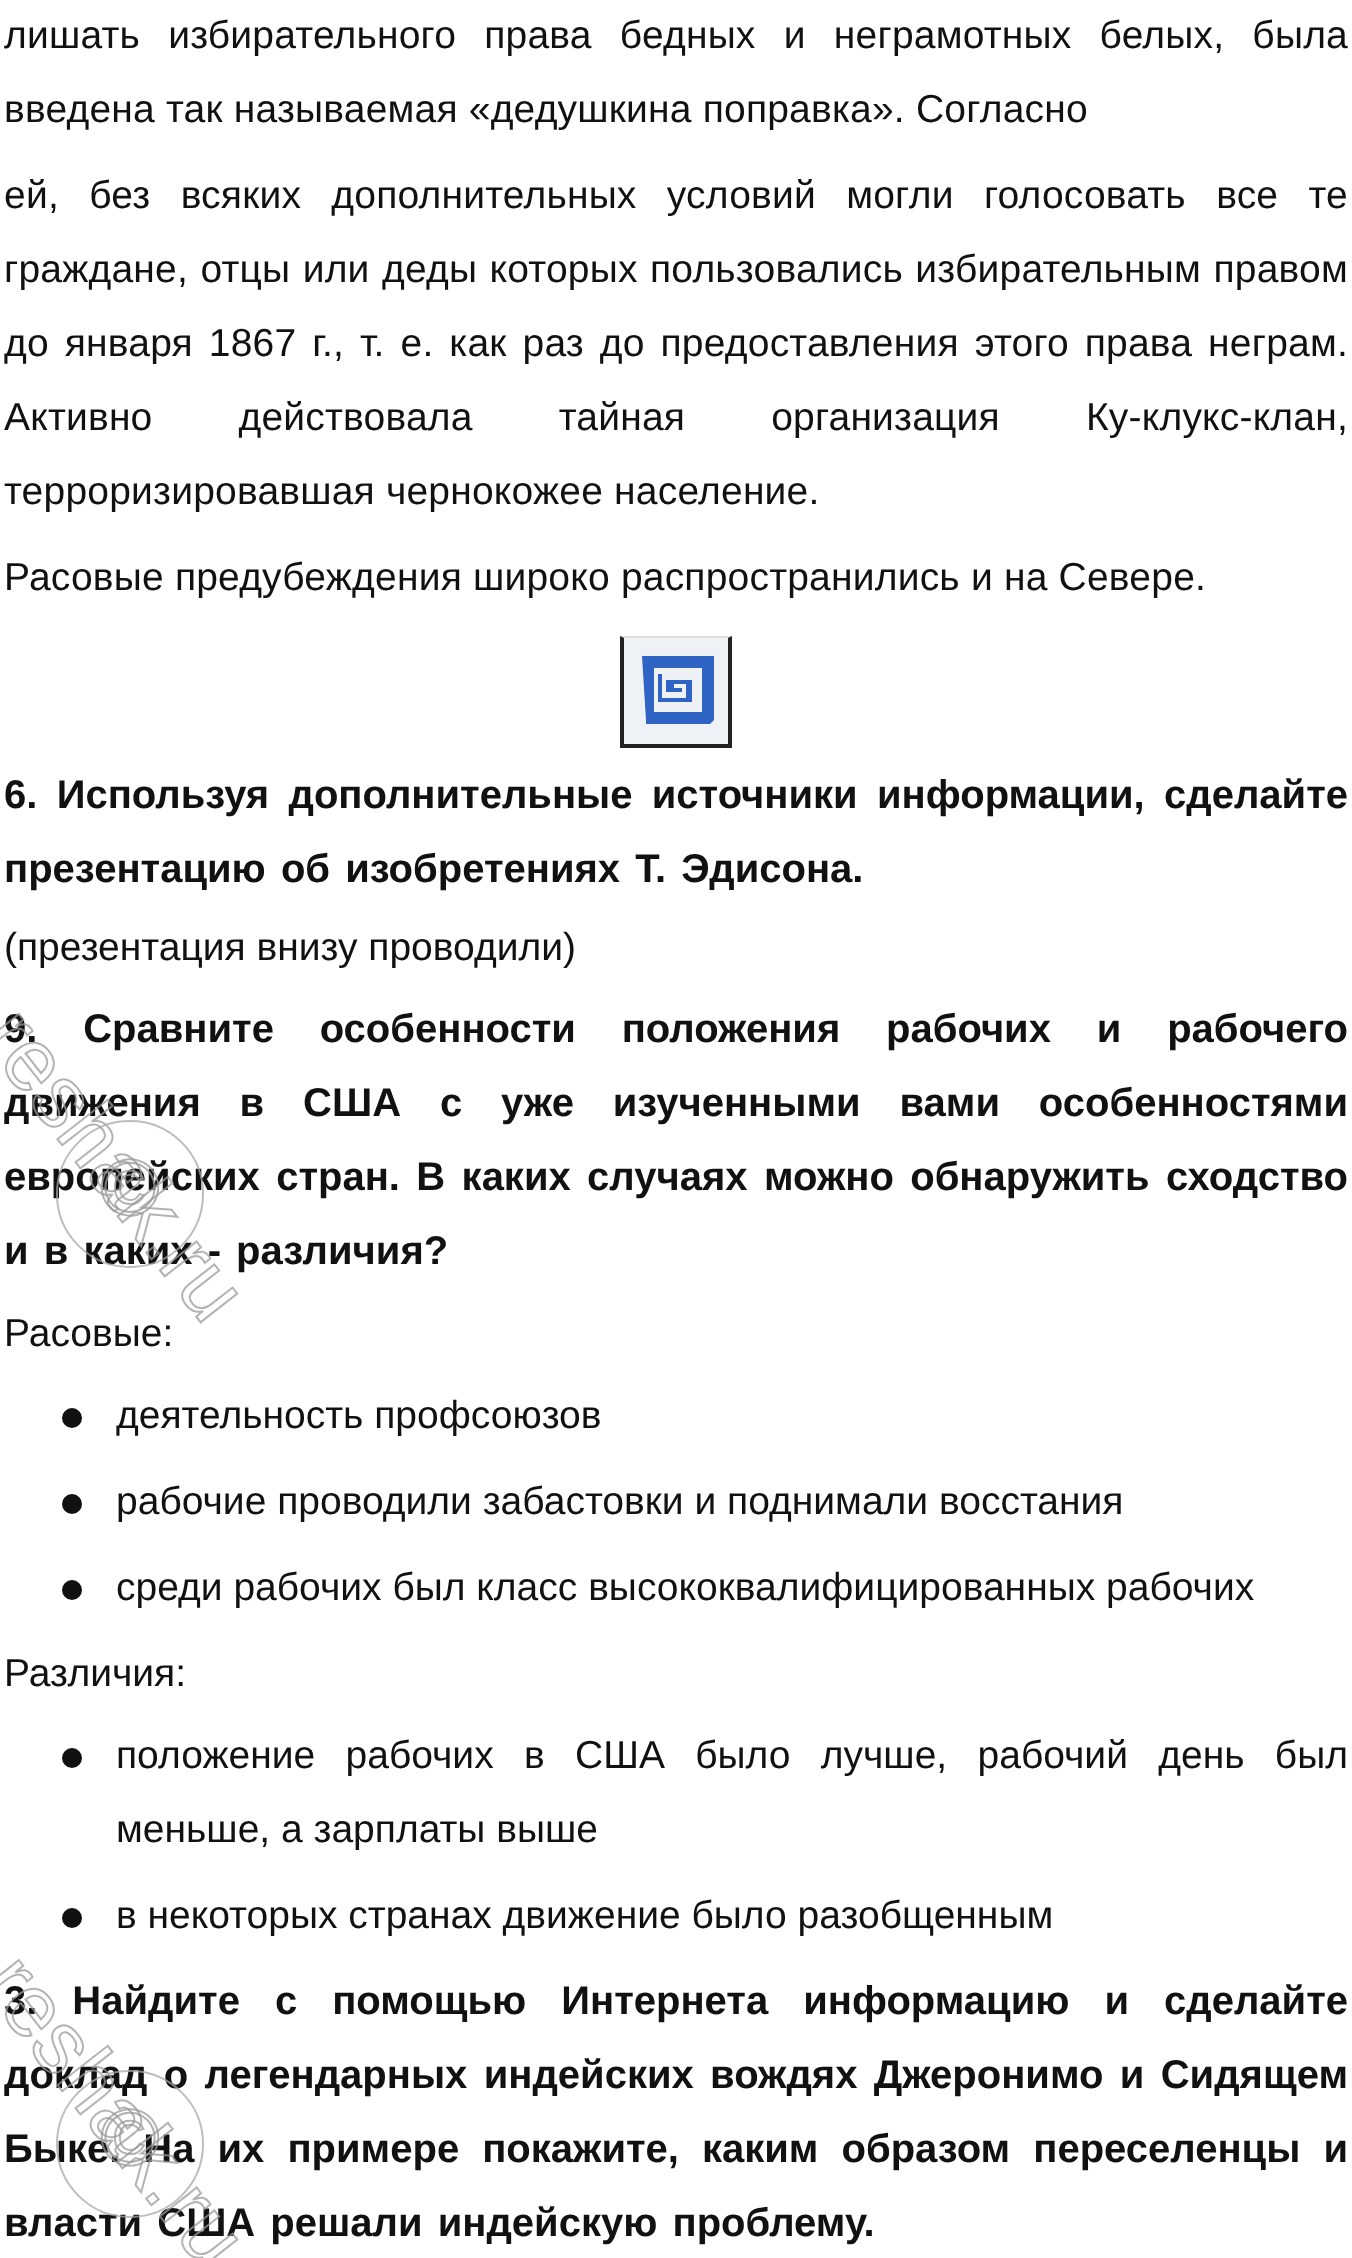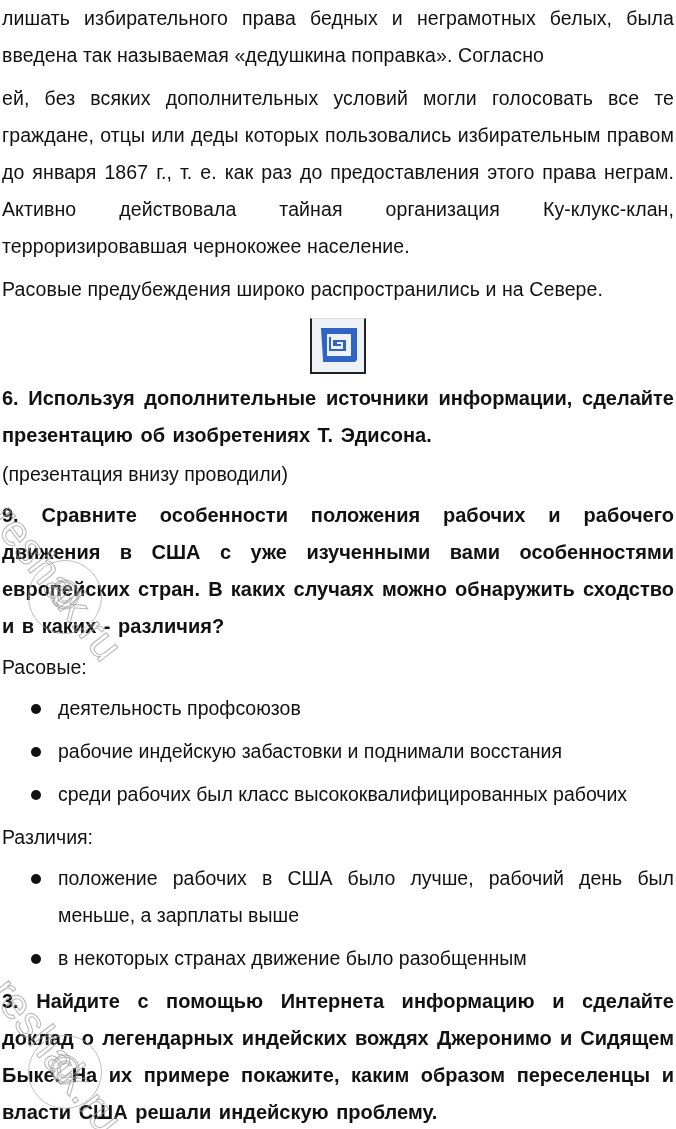--- a/index.html
+++ b/index.html
@@ -154,21 +154,21 @@
   <p class="question">9. Сравните особенности положения рабочих и рабочего движения в США с уже изученными вами особенностями европейских стран. В каких случаях можно обнаружить сходство и в каких - различия?</p>
 
   <p class="section-label">Расовые:</p>
   <ul class="bullets">
     <li>
       <span class="bullet"></span>
       <span>деятельность профсоюзов</span>
     </li>
     <li>
       <span class="bullet"></span>
-      <span>рабочие индейскую забастовки и поднимали восстания</span>
+      <span>рабочие проводили забастовки и поднимали восстания</span>
     </li>
     <li>
       <span class="bullet"></span>
       <span>среди рабочих был класс высококвалифицированных рабочих</span>
     </li>
   </ul>
 
   <p class="section-label">Различия:</p>
   <ul class="bullets">
     <li>

